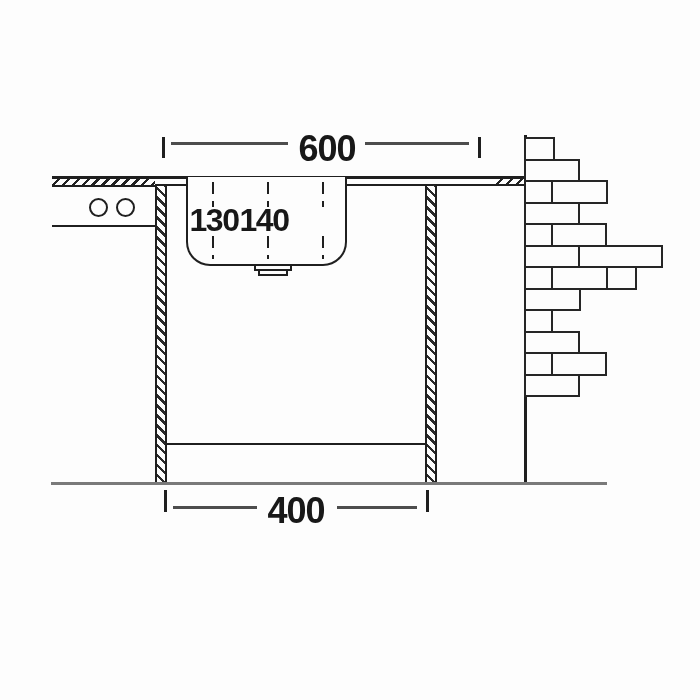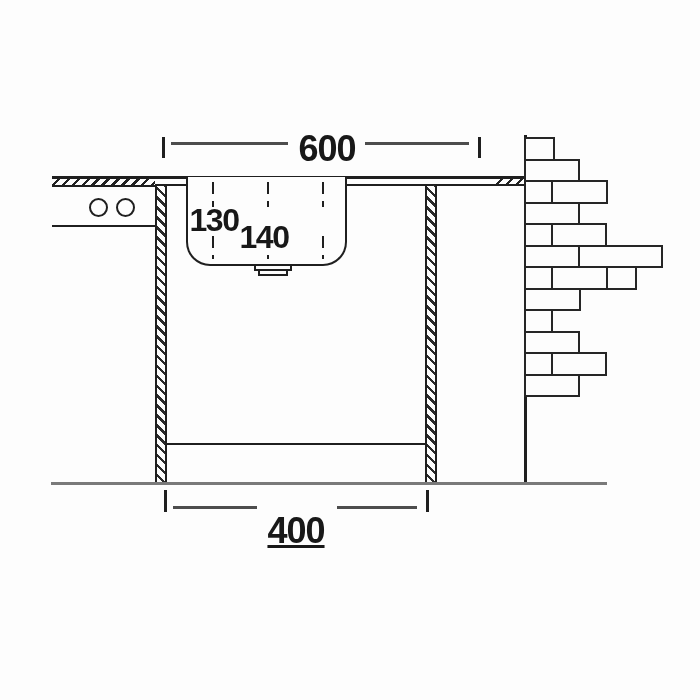--- a/index.html
+++ b/index.html
@@ -105,21 +105,21 @@
   <div class="basin"></div>
   <div class="drain-outer"></div>
   <div class="drain-inner"></div>
 
   <div class="abs" id="depth-layer" style="left:0;top:0;width:700px;height:700px;">
       <div class="dash" style="left: 212px; top: 182px; height: 25px;"></div>
       <div class="dash" style="left: 212px; top: 236px; height: 23px;"></div>
       <div class="depth-label" style="left: 172px; top: 207px;">130</div>
       <div class="dash" style="left: 267px; top: 182px; height: 25px;"></div>
       <div class="dash" style="left: 267px; top: 236px; height: 23px;"></div>
-      <div class="depth-label" style="left: 222px; top: 224px;">140</div>
+      <div class="depth-label" style="left: 222px; top: 207px;">140</div>
       <div class="dash" style="left: 322px; top: 182px; height: 25px;"></div>
       <div class="dash" style="left: 322px; top: 236px; height: 23px;"></div>
     </div>
 
   <div class="wall"></div>
   <div class="abs" id="brick-layer" style="left:0;top:0;width:700px;height:700px;">
       <div class="brick" style="left: 523.8px; top: 137px; width: 31.4px; height: 23.7px;"></div>
       <div class="brick" style="left: 523.8px; top: 158.5px; width: 56.4px; height: 23.7px;"></div>
       <div class="brick" style="left: 523.8px; top: 180px; width: 29.4px; height: 23.7px;"></div>
       <div class="brick" style="left: 550.8px; top: 180px; width: 57.4px; height: 23.7px;"></div>
@@ -138,15 +138,15 @@
       <div class="brick" style="left: 550.8px; top: 352px; width: 56.4px; height: 23.7px;"></div>
       <div class="brick" style="left: 523.8px; top: 373.5px; width: 56.4px; height: 23.7px;"></div>
     </div>
 
   <div class="ground"></div>
 
   <div class="tick" style="left:164px;top:490px;height:22px;"></div>
   <div class="tick" style="left:426px;top:490px;height:22px;"></div>
   <div class="dimseg" style="left:173px;top:506px;width:84px;"></div>
   <div class="dimseg" style="left:337px;top:506px;width:80px;"></div>
-  <div class="dim-label" style="left:256px;top:516px;width:80px;text-decoration:underline;">400</div>
+  <div class="dim-label" style="left:256px;top:496px;width:80px;">400</div>
 
 </div>
 
 </body></html>

